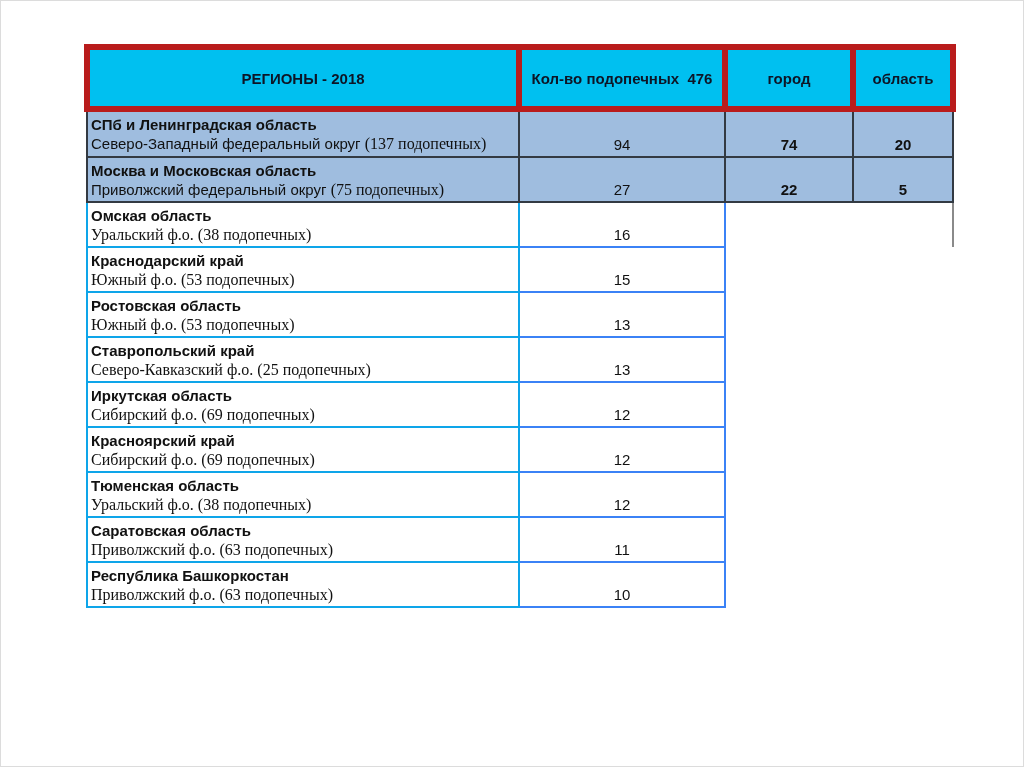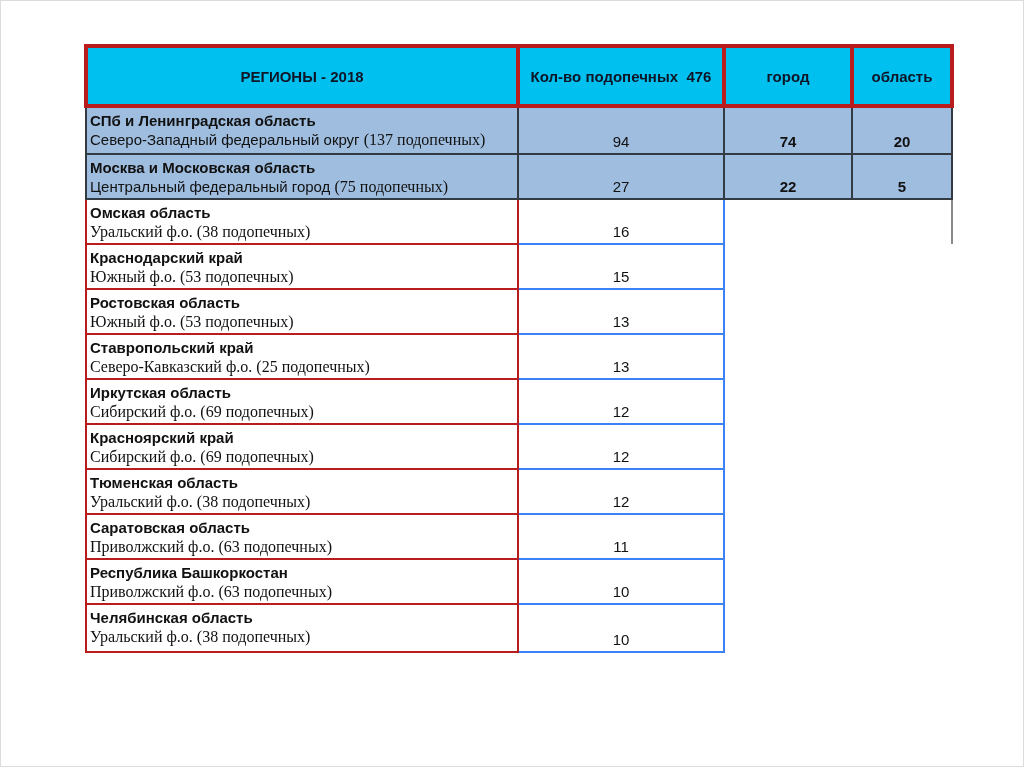--- a/index.html
+++ b/index.html
@@ -27,39 +27,39 @@
     table-layout: fixed;
     width: 866px;
   }
   col.c-region  { width: 432px; }
   col.c-count   { width: 206px; }
   col.c-city    { width: 128px; }
   col.c-oblast  { width: 100px; }
 
   th {
     background: #00c0f0;
-    border: 4px solid #b91c1c;
+    border: 6px solid #b91c1c;
     font-weight: bold;
     font-size: 15px;
     text-align: center;
     vertical-align: middle;
     color: #0d1526;
     white-space: pre-wrap;
     height: 56px;
     padding: 0;
   }
   tr.row-blue td {
     background: #9fbddf;
     border: 2px solid #333a42;
   }
   td.region {
     text-align: left;
     vertical-align: top;
     padding: 3px 4px 2px 3px;
-    border: 2px solid #b91c1c;
+    border: 2px solid #0ea5e9;
     overflow: hidden;
   }
   td.num {
     text-align: center;
     vertical-align: bottom;
     padding: 0 0 3px 0;
     font-size: 15px;
     border: 2px solid #3b82f6;
   }
   td.num.bold { font-weight: bold; }
@@ -117,21 +117,21 @@
         <div class="rline2"><span class="l2sans">Северо-Западный федеральный округ </span><span class="l2serif">(137 подопечных)</span></div>
       </td>
       <td class="num">94</td>
       <td class="num bold">74</td>
       <td class="num bold">20</td>
     </tr>
 
     <tr class="row-blue h-r1">
       <td class="region">
         <div class="rname">Москва и Московская область</div>
-        <div class="rline2"><span class="l2sans">Центральный федеральный город </span><span class="l2serif">(75 подопечных)</span></div>
+        <div class="rline2"><span class="l2sans">Приволжский федеральный округ </span><span class="l2serif">(75 подопечных)</span></div>
       </td>
       <td class="num">27</td>
       <td class="num bold">22</td>
       <td class="num bold">5</td>
     </tr>
 
     <tr class="h-std">
       <td class="region">
         <div class="rname">Омская область</div>
         <div class="rline2"><span class="l2serif">Уральский ф.о. (38 подопечных)</span></div>
@@ -207,24 +207,16 @@
 
     <tr class="h-std">
       <td class="region">
         <div class="rname">Республика Башкоркостан</div>
         <div class="rline2"><span class="l2serif">Приволжский ф.о. (63 подопечных)</span></div>
       </td>
       <td class="num">10</td>
       <td class="empty" colspan="2"></td>
     </tr>
 
-    <tr class="h-last">
-      <td class="region">
-        <div class="rname">Челябинская область</div>
-        <div class="rline2"><span class="l2serif">Уральский ф.о. (38 подопечных)</span></div>
-      </td>
-      <td class="num">10</td>
-      <td class="empty" colspan="2"></td>
-    </tr>
 
   </tbody>
 </table>
 </div>
 
 </body></html>

